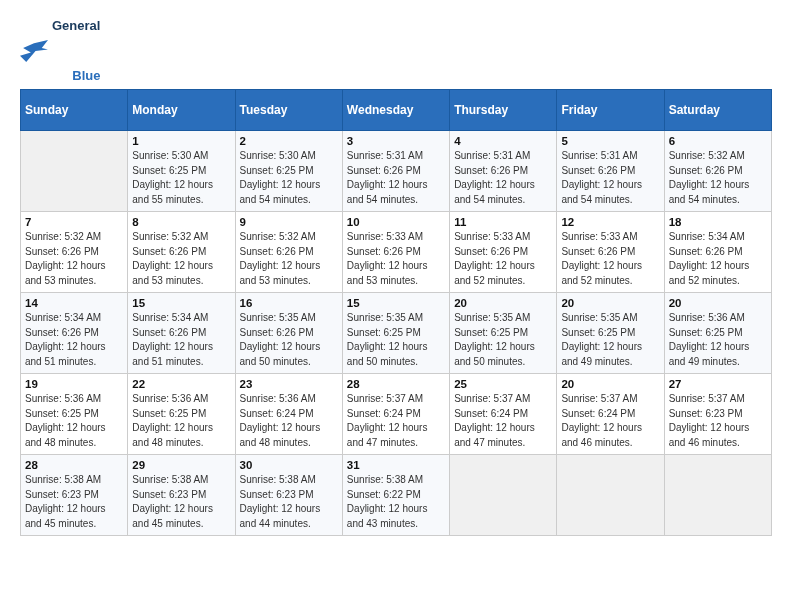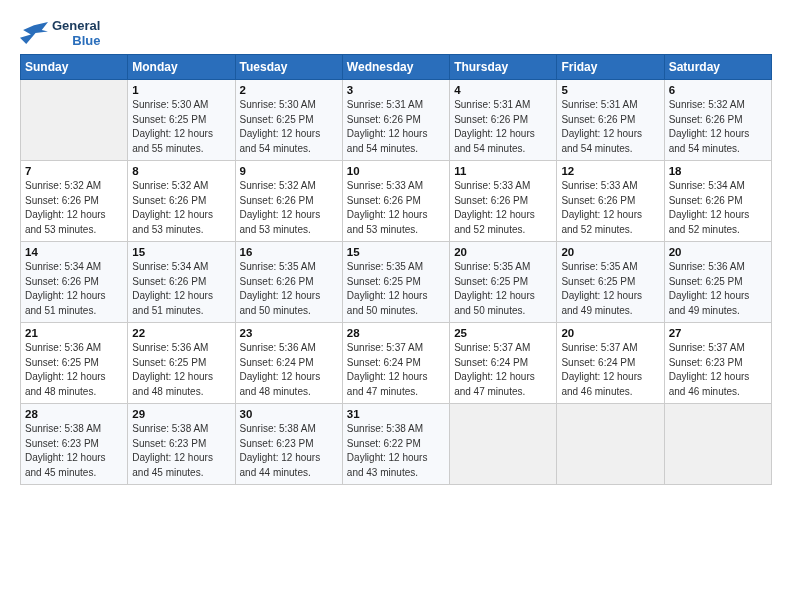--- a/index.html
+++ b/index.html
@@ -45,21 +45,21 @@
       font-style: italic;
     }
     table {
       width: 100%;
       border-collapse: collapse;
       font-size: 10.5px;
     }
     thead tr th {
       background: #2a6ebb;
       color: #fff;
-      padding: 5px 4px;
+      padding: 13px 4px;
       text-align: left;
       font-size: 12px;
       font-weight: bold;
       border: 1px solid #1a5aa0;
     }
     tbody tr td {
       border: 1px solid #ccc;
       vertical-align: top;
       padding: 4px 4px;
       min-height: 70px;
@@ -88,21 +88,21 @@
 <body>
 
 <div class="page">
   <div class="header-row">
     <div class="logo">
       <svg class="logo-bird" viewBox="0 0 36 28">
         <polygon points="18,4 36,0 28,10 36,12 20,14 8,28 0,20 14,16 4,10" fill="#2a6ebb"></polygon>
       </svg>
       <div>
         <div style="font-size:13px;font-weight:bold;color:#1a3a5c;">General</div>
-        <div style="font-size:13px;font-weight:bold;color:#2a6ebb;">Blue</div>
+        <div style="font-size:13px;font-weight:bold;color:#2a6ebb;margin-top:35px;">Blue</div>
       </div>
     </div>
     <div class="title-block">
       <div class="month-title"></div>
       <div class="subtitle"></div>
     </div>
   </div>
 
   <table>
     <thead>
@@ -199,21 +199,21 @@
             <div class="day-num">20</div>
             <div class="day-info">Sunrise: 5:35 AM<br>Sunset: 6:25 PM<br>Daylight: 12 hours<br>and 49 minutes.</div>
           </td>
           <td>
             <div class="day-num">20</div>
             <div class="day-info">Sunrise: 5:36 AM<br>Sunset: 6:25 PM<br>Daylight: 12 hours<br>and 49 minutes.</div>
           </td>
         </tr>
         <tr>
           <td>
-            <div class="day-num">21</div>
+            <div class="day-num">19</div>
             <div class="day-info">Sunrise: 5:36 AM<br>Sunset: 6:25 PM<br>Daylight: 12 hours<br>and 48 minutes.</div>
           </td>
           <td>
             <div class="day-num">22</div>
             <div class="day-info">Sunrise: 5:36 AM<br>Sunset: 6:25 PM<br>Daylight: 12 hours<br>and 48 minutes.</div>
           </td>
           <td>
             <div class="day-num">23</div>
             <div class="day-info">Sunrise: 5:36 AM<br>Sunset: 6:24 PM<br>Daylight: 12 hours<br>and 48 minutes.</div>
           </td>

